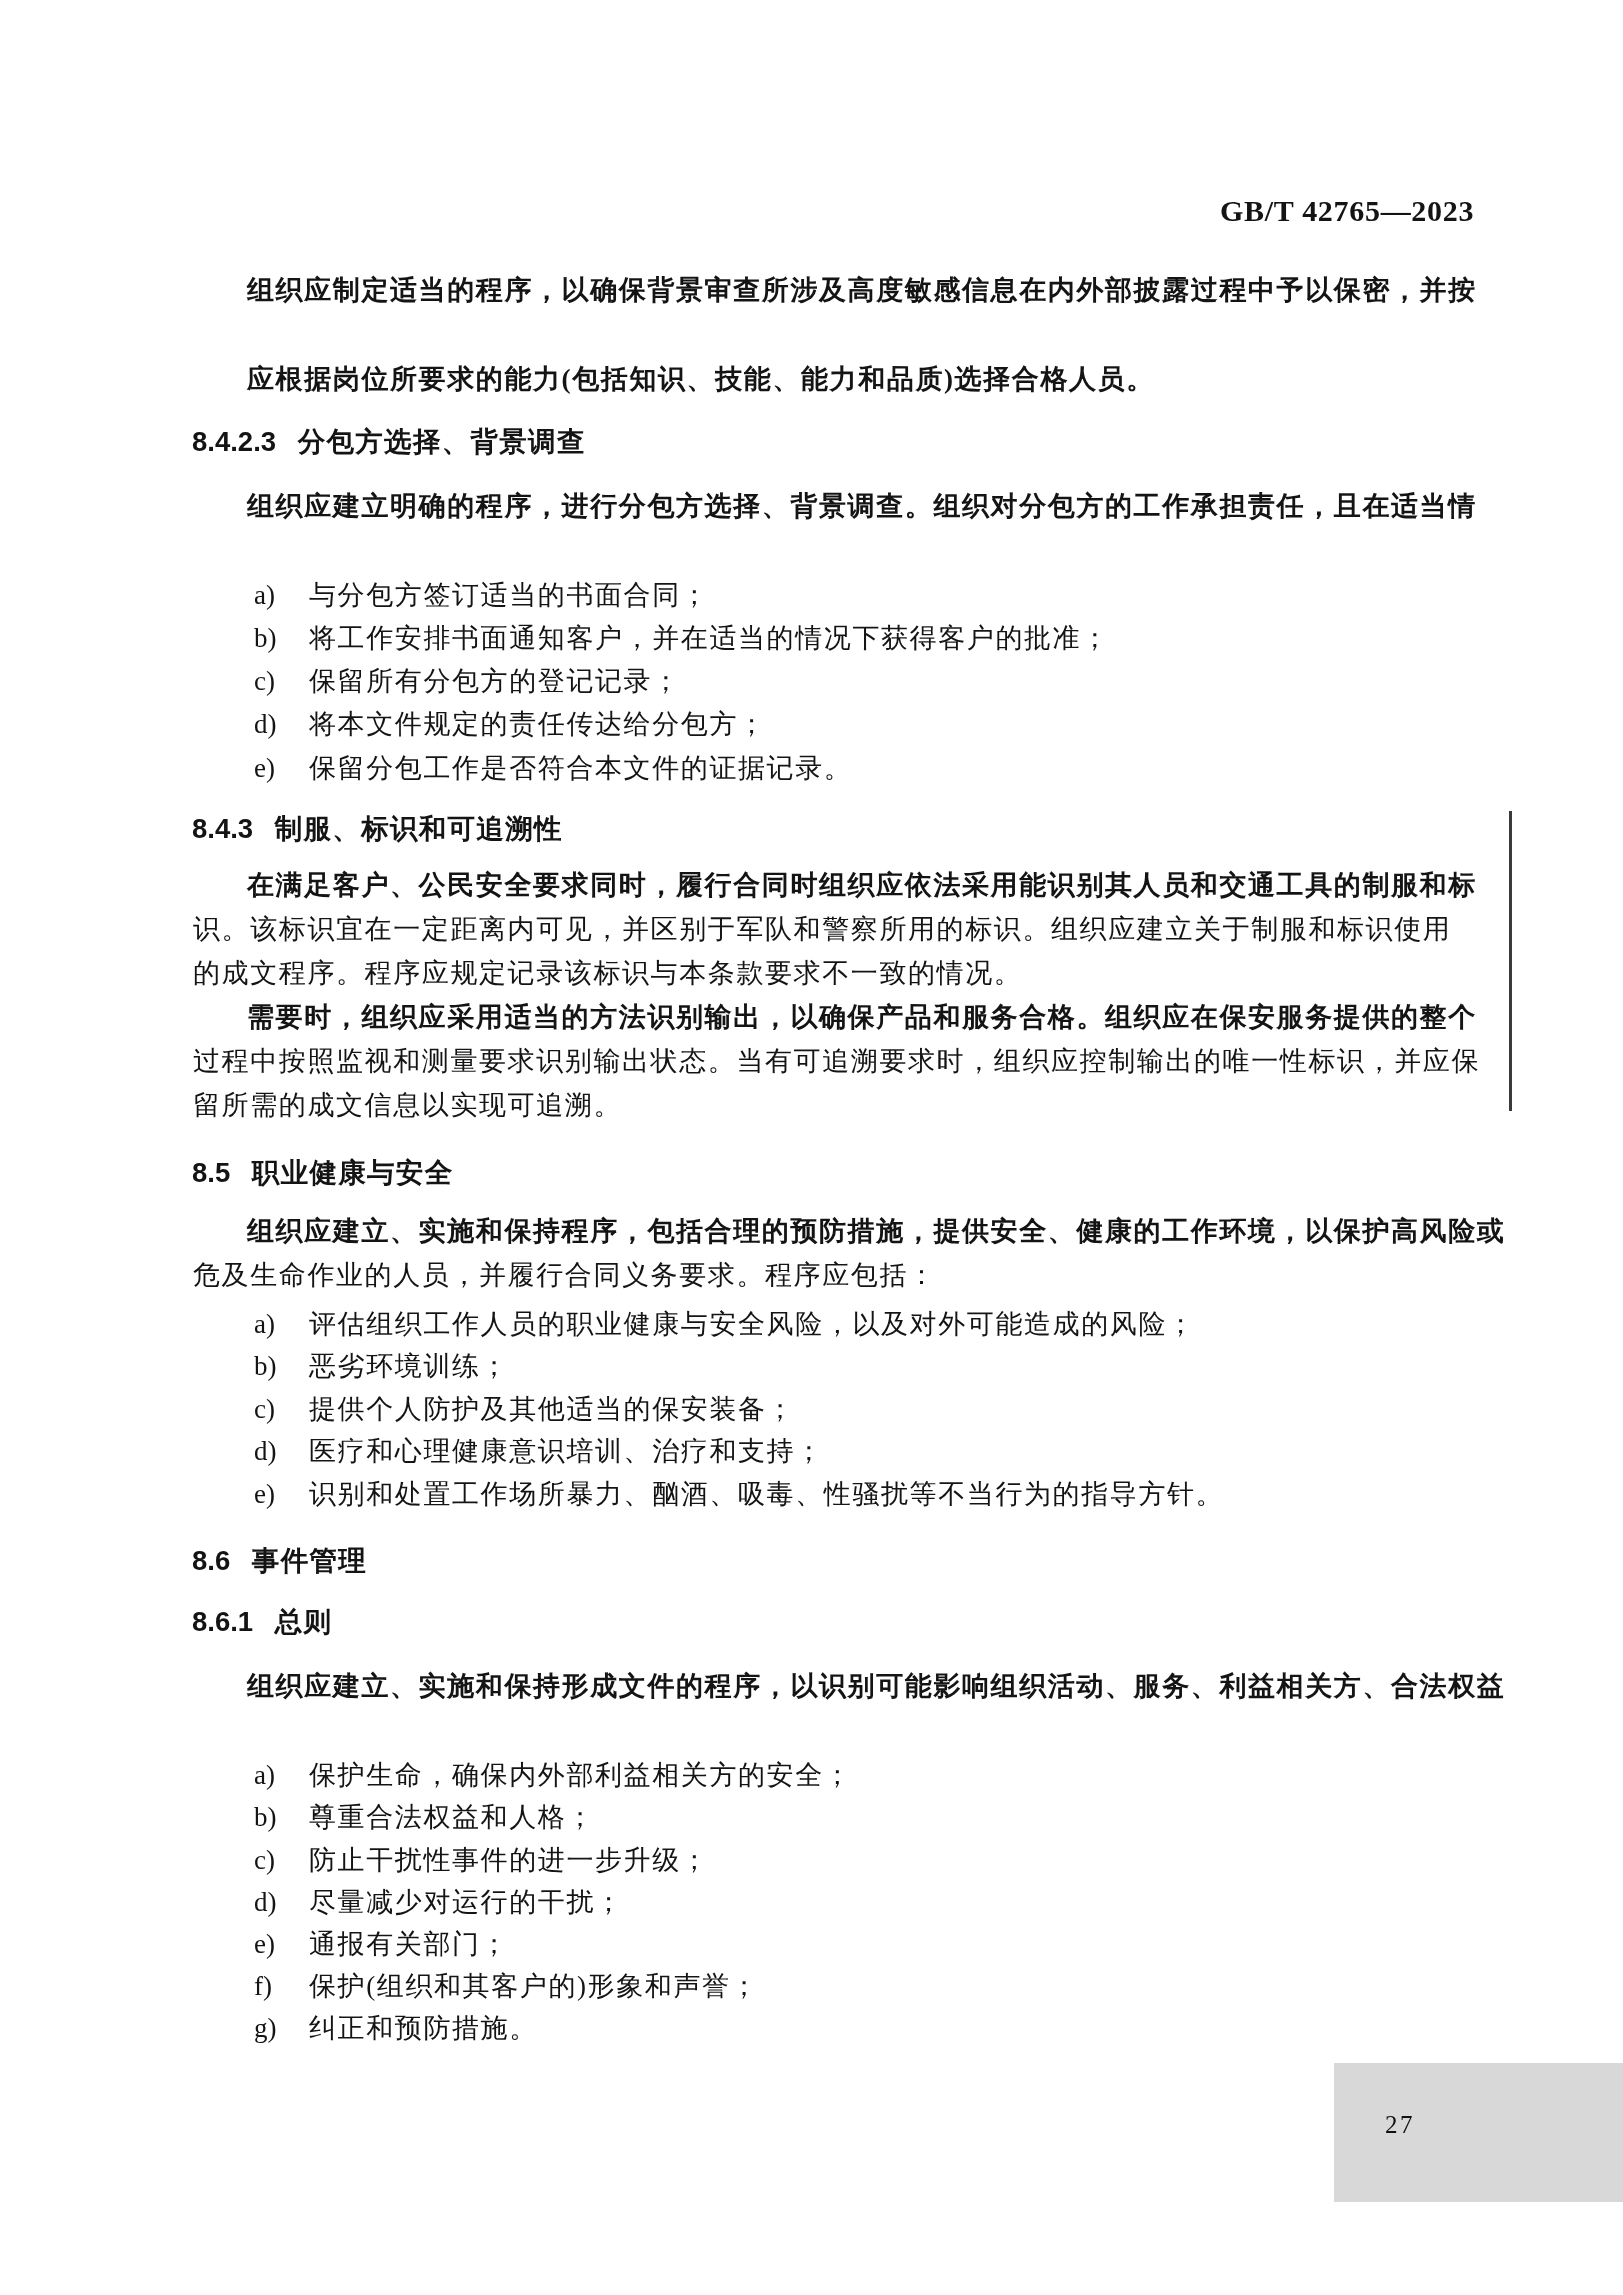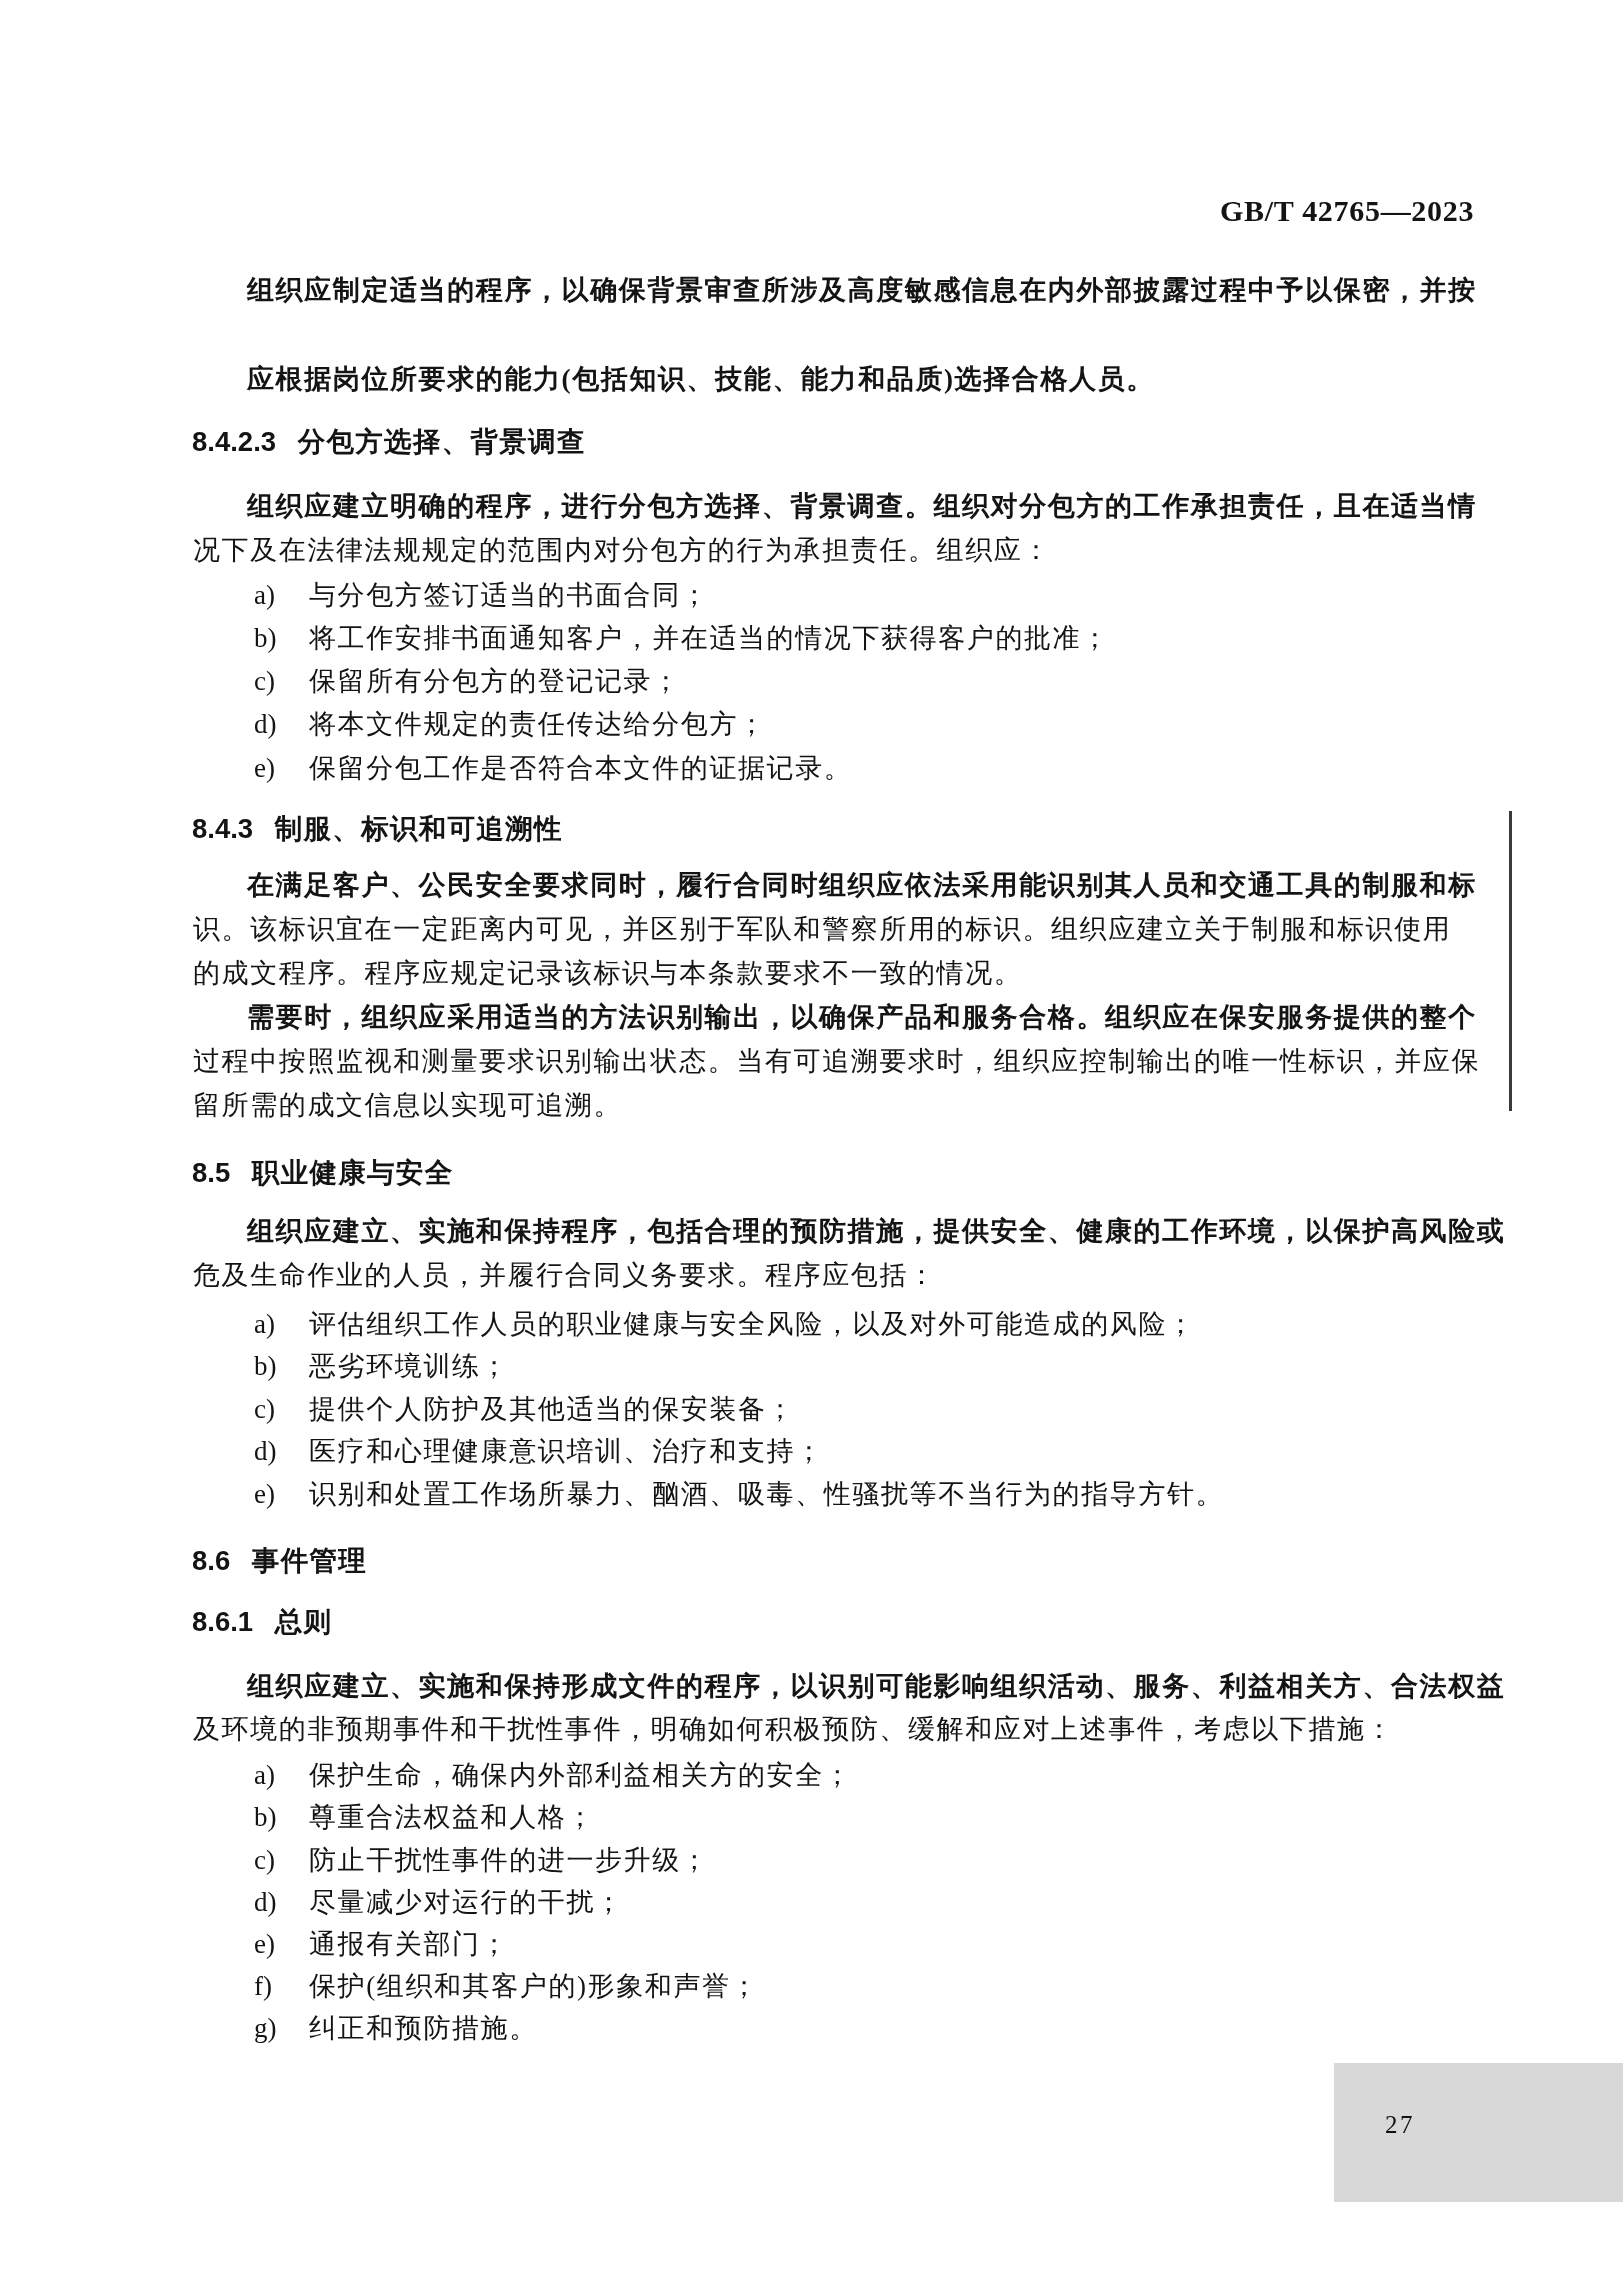--- a/index.html
+++ b/index.html
@@ -67,21 +67,20 @@
 
   <div class="docnum">GB/T 42765—2023</div>
 
   <div class="t ind" style="top:275px">组织应制定适当的程序，以确保背景审查所涉及高度敏感信息在内外部披露过程中予以保密，并按</div>
   <div class="t ind" style="top:364px">应根据岗位所要求的能力(包括知识、技能、能力和品质)选择合格人员。</div>
 
   <div class="h" style="top:424px">
     <span class="num">8.4.2.3</span><span class="ttl">分包方选择、背景调查</span>
   </div>
   <div class="t ind" style="top:491px">组织应建立明确的程序，进行分包方选择、背景调查。组织对分包方的工作承担责任，且在适当情</div>
-  <div class="t" style="top:535px">况下及在法律法规规定的范围内对分包方的行为承担责任。组织应：</div>
 
   <div class="li" style="top:580px"><span class="mk">a)</span><span>与分包方签订适当的书面合同；</span></div>
   <div class="li" style="top:623px"><span class="mk">b)</span><span>将工作安排书面通知客户，并在适当的情况下获得客户的批准；</span></div>
   <div class="li" style="top:666px"><span class="mk">c)</span><span>保留所有分包方的登记记录；</span></div>
   <div class="li" style="top:709px"><span class="mk">d)</span><span>将本文件规定的责任传达给分包方；</span></div>
   <div class="li" style="top:753px"><span class="mk">e)</span><span>保留分包工作是否符合本文件的证据记录。</span></div>
 
   <div class="h" style="top:811px">
     <span class="num">8.4.3</span><span class="ttl">制服、标识和可追溯性</span>
   </div>
@@ -107,21 +106,20 @@
   <div class="li" style="top:1479px"><span class="mk">e)</span><span>识别和处置工作场所暴力、酗酒、吸毒、性骚扰等不当行为的指导方针。</span></div>
 
   <div class="h" style="top:1543px">
     <span class="num">8.6</span><span class="ttl">事件管理</span>
   </div>
 
   <div class="h" style="top:1604px">
     <span class="num">8.6.1</span><span class="ttl">总则</span>
   </div>
   <div class="t ind" style="top:1671px">组织应建立、实施和保持形成文件的程序，以识别可能影响组织活动、服务、利益相关方、合法权益</div>
-  <div class="t" style="top:1714px">及环境的非预期事件和干扰性事件，明确如何积极预防、缓解和应对上述事件，考虑以下措施：</div>
 
   <div class="li" style="top:1760px"><span class="mk">a)</span><span>保护生命，确保内外部利益相关方的安全；</span></div>
   <div class="li" style="top:1802px"><span class="mk">b)</span><span>尊重合法权益和人格；</span></div>
   <div class="li" style="top:1845px"><span class="mk">c)</span><span>防止干扰性事件的进一步升级；</span></div>
   <div class="li" style="top:1887px"><span class="mk">d)</span><span>尽量减少对运行的干扰；</span></div>
   <div class="li" style="top:1929px"><span class="mk">e)</span><span>通报有关部门；</span></div>
   <div class="li" style="top:1971px"><span class="mk">f)</span><span>保护(组织和其客户的)形象和声誉；</span></div>
   <div class="li" style="top:2013px"><span class="mk">g)</span><span>纠正和预防措施。</span></div>
 
   <div class="corner-shade"></div>

